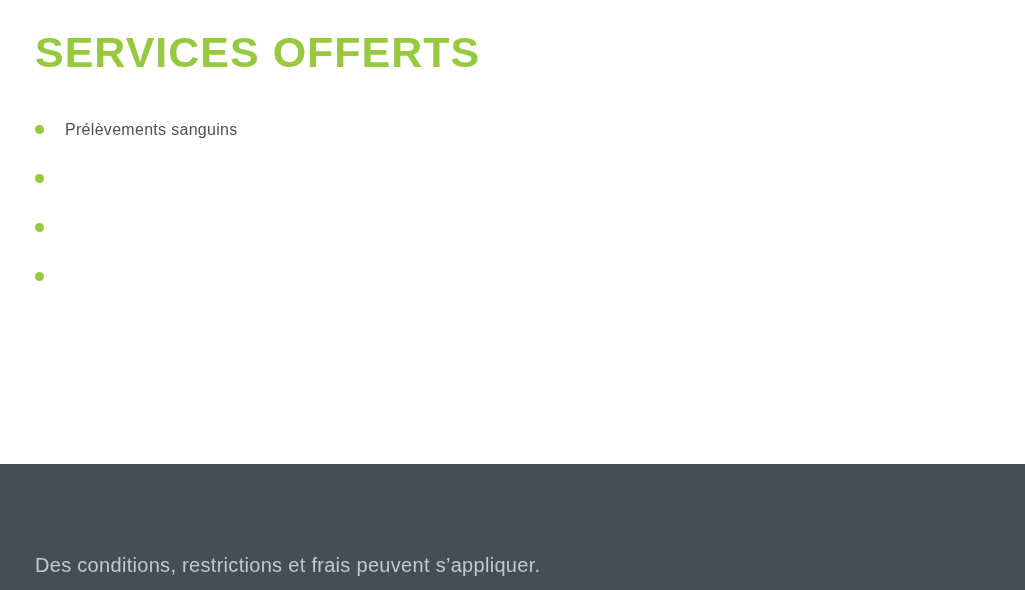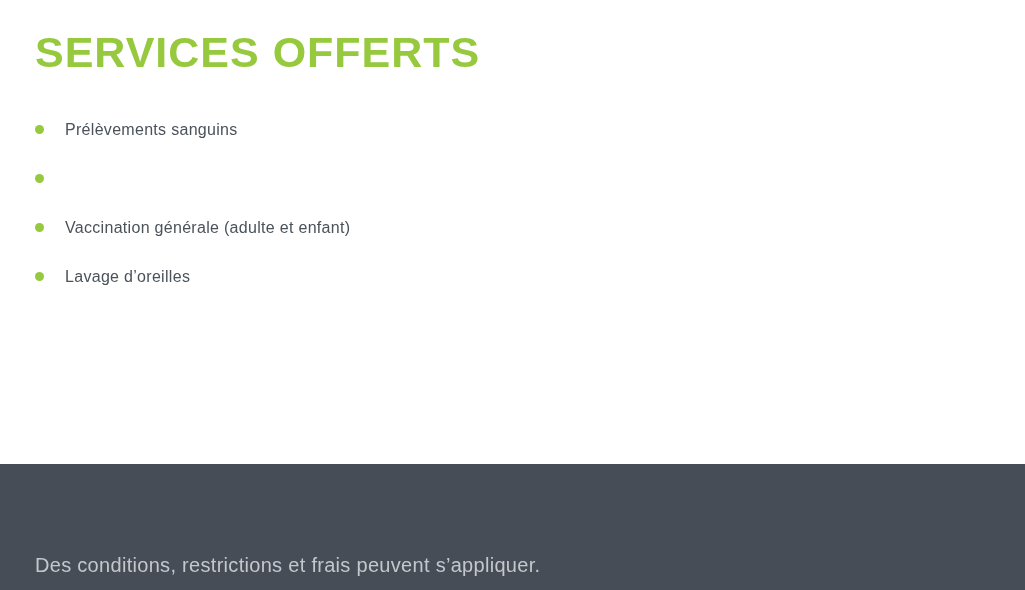--- a/index.html
+++ b/index.html
@@ -86,25 +86,23 @@
   <ul class="service-list">
     <li class="service-item">
       <span class="bullet-dot"></span>
       <span>Prélèvements sanguins</span>
     </li>
     <li class="service-item">
       <span class="bullet-dot"></span>
     </li>
     <li class="service-item">
       <span class="bullet-dot"></span>
-      <span>Vaccination générale (adulte et enfant)</span>
     </li>
     <li class="service-item">
       <span class="bullet-dot"></span>
-      <span>Lavage d’oreilles</span>
     </li>
   </ul>
 
   <div class="footer-band">
     <p class="footer-disclaimer">Des conditions, restrictions et frais peuvent s’appliquer.</p>
   </div>
 
 </div>
 
 </body></html>

